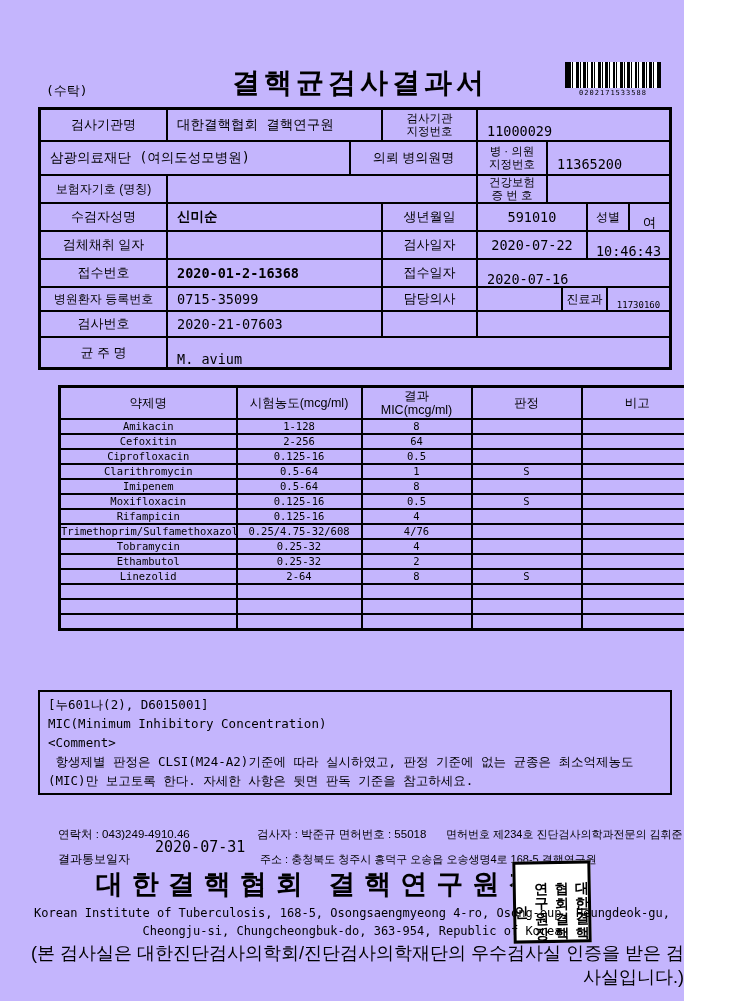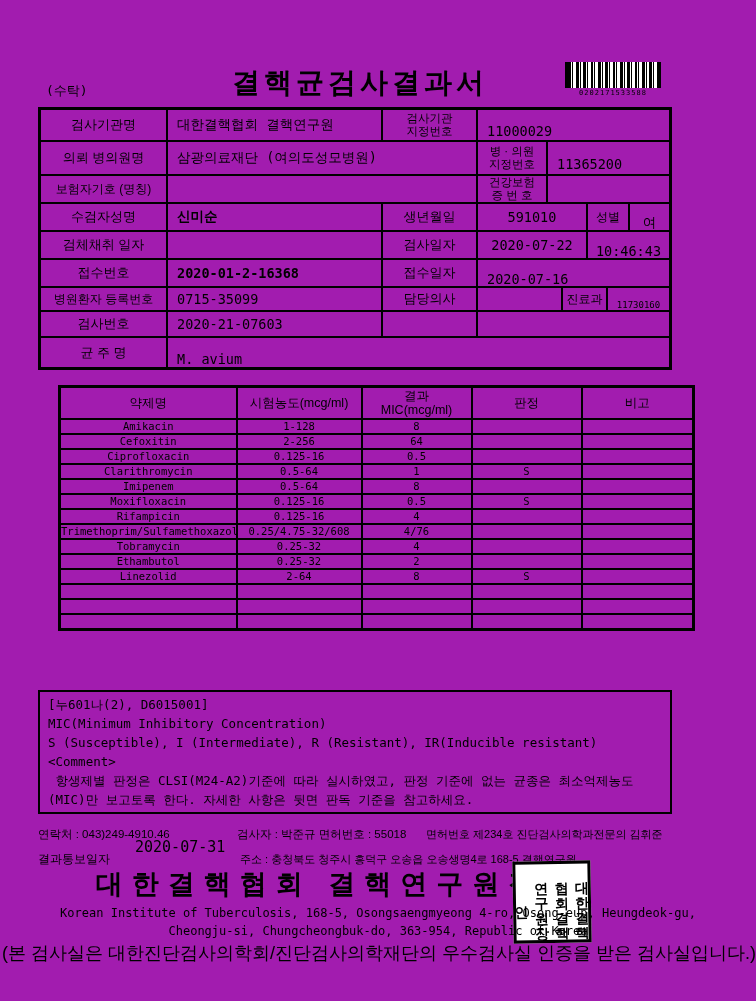--- a/index.html
+++ b/index.html
@@ -1,16 +1,16 @@
 <!DOCTYPE html>
 <html><head>
 <meta charset="utf-8">
 <style>
   html,body{margin:0;padding:0;background:#ffffff;}
-  .page{position:relative;width:756px;height:1001px;background:#a21caf;color:#000;
+  .page{position:relative;width:684px;height:1001px;background:#c4b5fd;color:#000;
         font-family:"DejaVu Sans Mono","DejaVu Sans",sans-serif;overflow:hidden;}
 
   
   .consign{position:absolute;left:46px;top:82px;font-size:13px;}
   .title{position:absolute;left:150px;top:64px;width:420px;text-align:center;
          font-size:28px;font-weight:bold;letter-spacing:4px;font-family:"Liberation Sans",sans-serif;}
   .barcode{position:absolute;left:565px;top:62px;width:96px;}
   .bars{height:26px;border-left:4px solid #000;border-right:4px solid #000;
         background:repeating-linear-gradient(90deg,#000 0 2px,#fff 2px 3px,#000 3px 4px,#fff 4px 7px,
         #000 7px 10px,#fff 10px 11px,#000 11px 12px,#fff 12px 14px,#000 14px 17px,#fff 17px 18px,
@@ -41,21 +41,21 @@
   .drug-table th{height:30px;font-weight:normal;font-size:12.5px;font-family:"Liberation Sans",sans-serif;
                  white-space:pre-line;line-height:1.15;}
   .drug-table td{height:13px;line-height:13px;font-size:10.5px;text-align:center;}
 
   
   .comment-box{position:absolute;left:38px;top:690px;width:634px;box-sizing:border-box;
                border:2px solid #000;padding:3px 8px;}
   .cline{font-size:12.5px;line-height:19px;white-space:pre;}
 
   
-  .fline{position:absolute;font-size:11.5px;font-family:"Liberation Sans",sans-serif;}
+  .fline{position:absolute;font-size:11.5px;font-family:"Liberation Sans",sans-serif;margin-left:20px;}
   .f1a{left:38px;top:827px;}
   .f1b{left:237px;top:827px;}
   .f1c{left:426px;top:827px;font-size:11px;}
   .f2a{left:38px;top:851px;font-size:12px;}
   .f2b{left:135px;top:838px;font-size:15px;font-family:"DejaVu Sans Mono",monospace;text-align:center;}
   .f2c{left:240px;top:852px;font-size:11px;}
   .org{position:absolute;left:60px;top:866px;width:520px;text-align:center;
        font-size:27px;font-weight:bold;letter-spacing:9px;font-family:"Liberation Sans",sans-serif;}
   .stamp{position:absolute;left:513px;top:861px;width:72px;height:76px;border:3px solid #000;
          background:#fff;transform:rotate(-1deg);overflow:hidden;display:flex;align-items:center;justify-content:center;}
@@ -79,22 +79,22 @@
 
   <div class="info-table">
     <div class="irow" style="height:30px">
       <div class="icell lab" style="width:127px">검사기관명</div>
       <div class="icell val" style="width:215px">대한결핵협회 결핵연구원</div>
       <div class="icell pre2" style="width:95px">검사기관
 지정번호</div>
       <div class="icell val fx nr">11000029</div>
     </div>
     <div class="irow" style="height:32px">
+      <div class="icell val" style="width:310px">삼광의료재단 (여의도성모병원)</div>
       <div class="icell lab" style="width:127px">의뢰 병의원명</div>
-      <div class="icell val" style="width:310px">삼광의료재단 (여의도성모병원)</div>
       <div class="icell pre2" style="width:70px">병 · 의원
 지정번호</div>
       <div class="icell val fx nr">11365200</div>
     </div>
     <div class="irow" style="height:26px">
       <div class="icell lab sm" style="width:127px">보험자기호 (명칭)</div>
       <div class="icell val" style="width:310px"></div>
       <div class="icell pre2" style="width:70px">건강보험
 증 번 호</div>
       <div class="icell val fx nr"></div>
@@ -274,21 +274,20 @@
         </tr>
       </tbody>
   </table>
 
   <div class="comment-box">
 
       <div class="cline">[누601나(2), D6015001]</div>
 
       <div class="cline">MIC(Minimum Inhibitory Concentration)</div>
 
-      <div class="cline">S (Susceptible), I (Intermediate), R (Resistant), IR(Inducible resistant)</div>
 
       <div class="cline">&lt;Comment&gt;</div>
 
       <div class="cline"> 항생제별 판정은 CLSI(M24-A2)기준에 따라 실시하였고, 판정 기준에 없는 균종은 최소억제농도</div>
 
       <div class="cline">(MIC)만 보고토록 한다. 자세한 사항은 뒷면 판독 기준을 참고하세요.</div>
     </div>
 
   <div class="fline f1a">연락처 : 043)249-4910.46</div>
   <div class="fline f1b">검사자 : 박준규  면허번호 : 55018</div>

